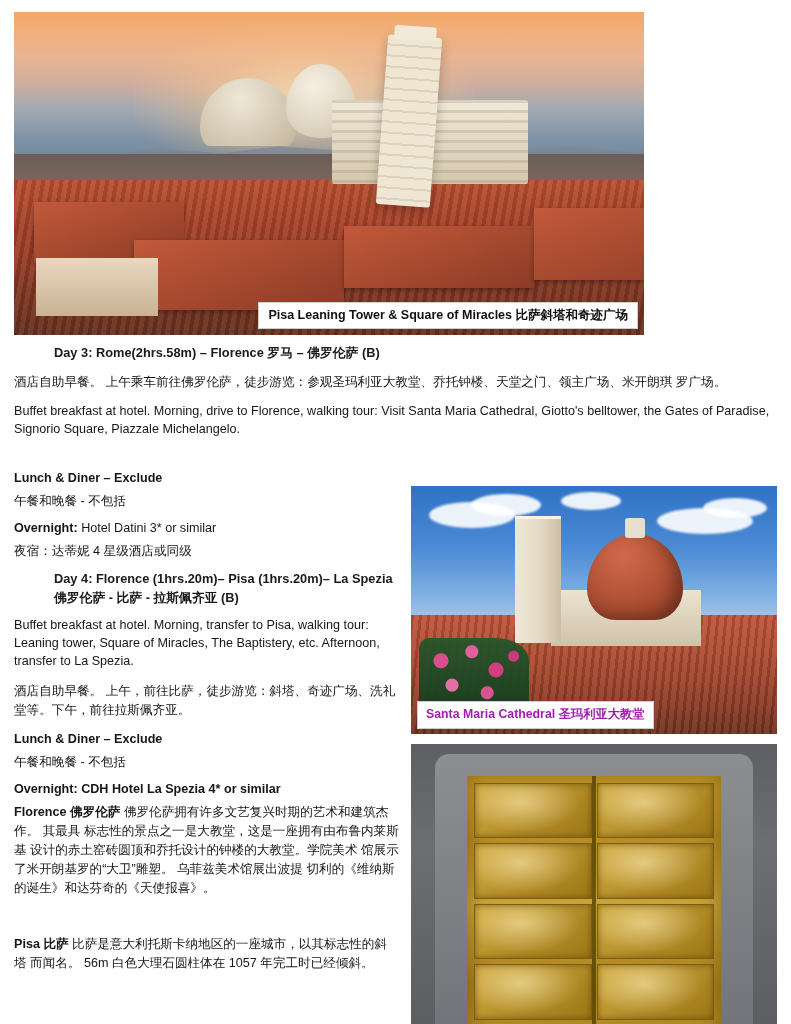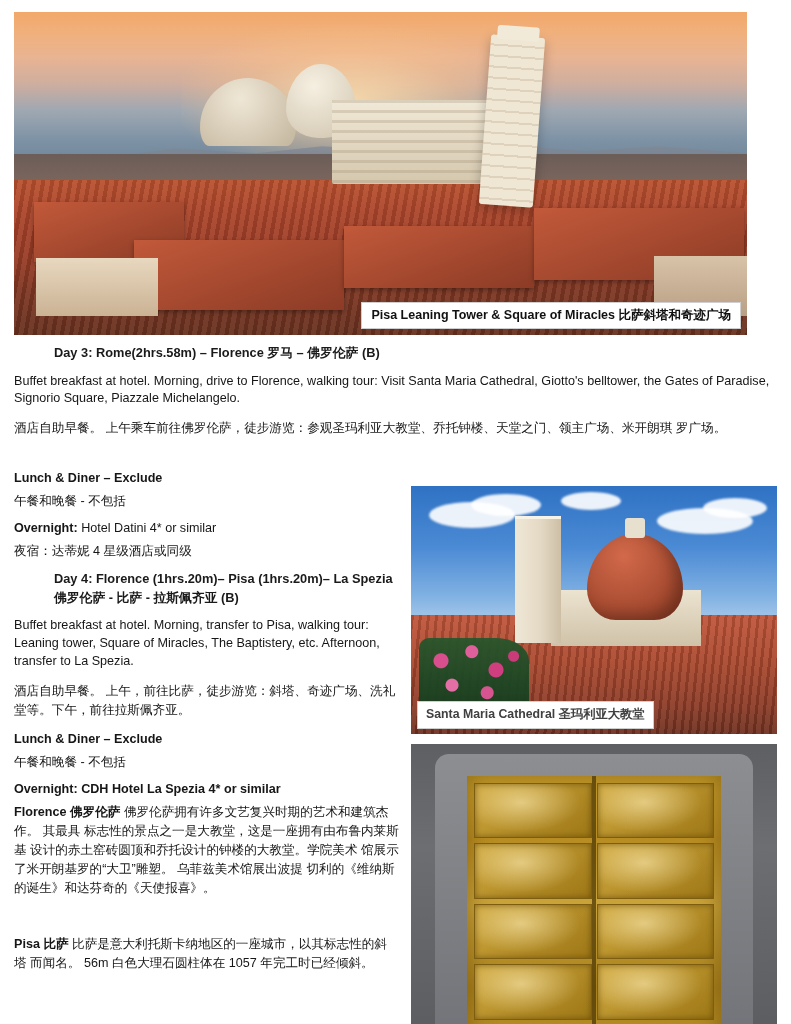--- a/index.html
+++ b/index.html
@@ -20,21 +20,21 @@
     width: 791px;
     height: 1024px;
     padding: 0;
   }
 
   
   .hero {
     position: absolute;
     left: 14px;
     top: 12px;
-    width: 733px;
+    width: 630px;
     height: 323px;
     overflow: hidden;
   }
   .hero-sky {
     position: absolute;
     left: 0; top: 0; width: 100%; height: 46%;
     background: linear-gradient(to bottom,
       #f2a86a 0%, #f0b07c 14%, #e9b492 30%, #cfae9f 48%,
       #9fa8b2 66%, #7f93a6 85%, #6f8699 100%);
   }
@@ -175,21 +175,21 @@
     overflow: hidden;
     background: #ddd;
   }
   .img-card .caption {
     position: absolute;
     background: #ffffff;
     border: 1px solid #cfcfcf;
     padding: 4px 8px 5px 8px;
     font-size: 12.3px;
     font-weight: bold;
-    color: #404040;
+    color: #a21caf;
     white-space: nowrap;
   }
 
   
   #duomo-photo {
     left: 411px;
     top: 486px;
     width: 366px;
     height: 248px;
   }
@@ -329,31 +329,31 @@
     <div class="hero-roof-block" style="left:330px; top:214px; width:190px; height:62px;"></div>
     <div class="hero-roof-block" style="left:520px; top:196px; width:210px; height:72px;"></div>
     <div class="hero-wall" style="left:22px; top:246px; width:122px; height:58px;"></div>
     <div class="hero-wall" style="left:640px; top:244px; width:110px; height:60px; background:linear-gradient(to bottom,#d8c2a8,#b9a085);"></div>
 
     <div class="hero-caption">Pisa Leaning Tower &amp; Square of Miracles 比萨斜塔和奇迹广场</div>
   </div>
 
   <div class="body-text">
     <p class="heading">Day 3: Rome(2hrs.58m) – Florence 罗马 – 佛罗伦萨 (B)</p>
+    <p class="para cn">酒店自助早餐。 上午乘车前往佛罗伦萨，徒步游览：参观圣玛利亚大教堂、乔托钟楼、天堂之门、领主广场、米开朗琪 罗广场。</p>
     <p class="para">Buffet breakfast at hotel. Morning, drive to Florence, walking tour: Visit Santa Maria Cathedral, Giotto's belltower, the Gates of Paradise, Signorio Square, Piazzale Michelangelo.</p>
-    <p class="para cn">酒店自助早餐。 上午乘车前往佛罗伦萨，徒步游览：参观圣玛利亚大教堂、乔托钟楼、天堂之门、领主广场、米开朗琪 罗广场。</p>
   </div>
 
   <div class="col-left" style="top:470px;">
     <p class="para tight bold">Lunch &amp; Diner – Exclude</p>
     <p class="para cn gap-sm">午餐和晚餐 - 不包括</p>
 
     <p class="para tight">
       <span class="bold">Overnight:</span>
-      <span>Hotel Datini 4* or similar</span>
+      <span>Hotel Datini 3* or similar</span>
     </p>
     <p class="para cn gap-sm">夜宿：达蒂妮 4 星级酒店或同级</p>
 
     <p class="heading">Day 4: Florence (1hrs.20m)– Pisa (1hrs.20m)– La Spezia 佛罗伦萨 - 比萨 - 拉斯佩齐亚 (B)</p>
     <p class="para">Buffet breakfast at hotel. Morning, transfer to Pisa, walking tour: Leaning tower, Square of Miracles, The Baptistery, etc. Afternoon, transfer to La Spezia.</p>
     <p class="para cn">酒店自助早餐。 上午，前往比萨，徒步游览：斜塔、奇迹广场、洗礼堂等。下午，前往拉斯佩齐亚。</p>
 
     <p class="para tight bold">Lunch &amp; Diner – Exclude</p>
     <p class="para cn gap-sm">午餐和晚餐 - 不包括</p>
 

